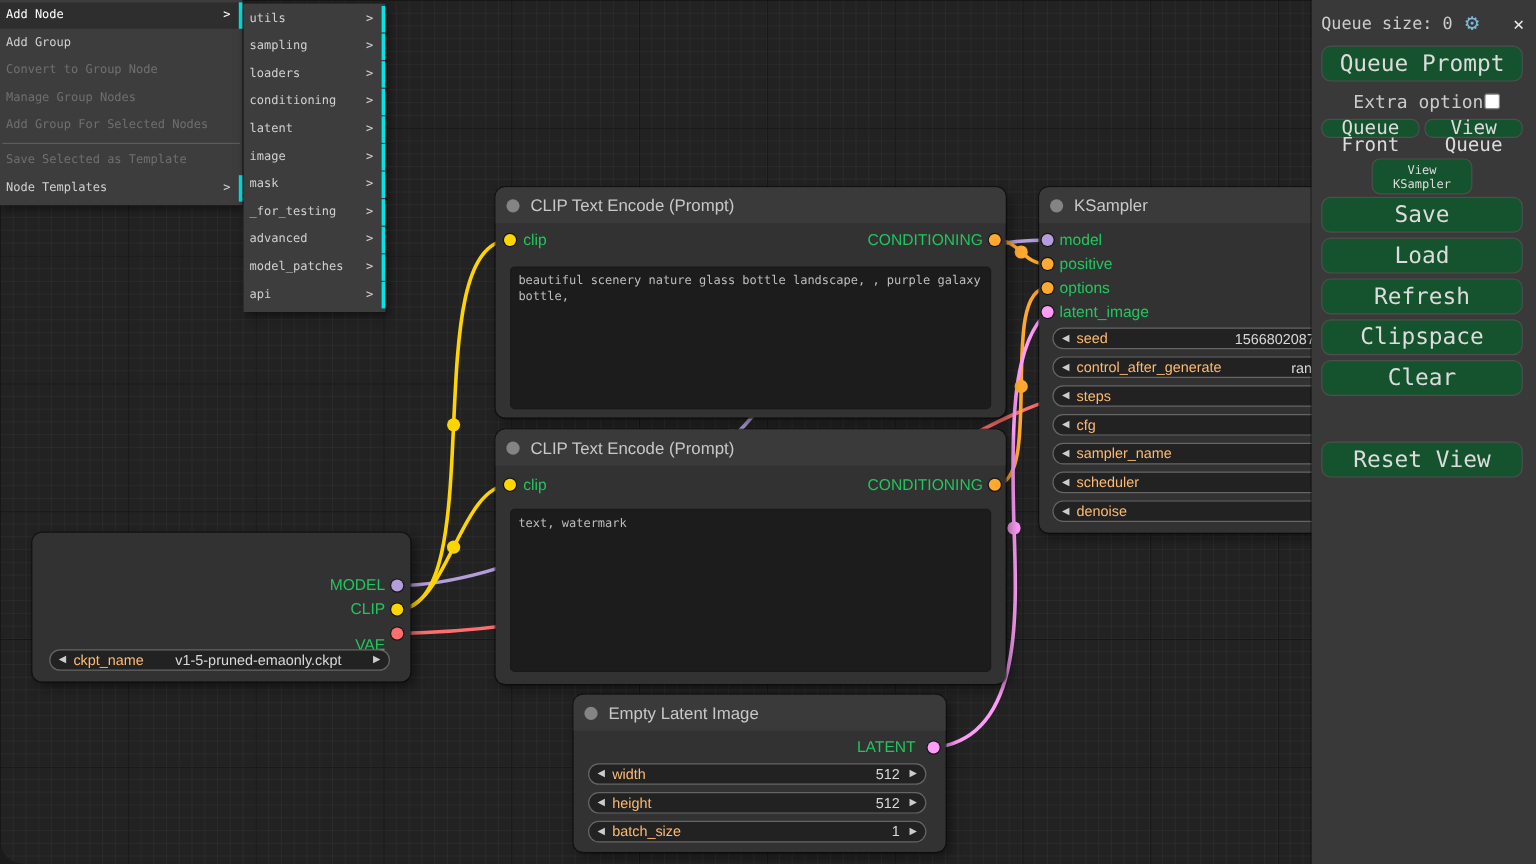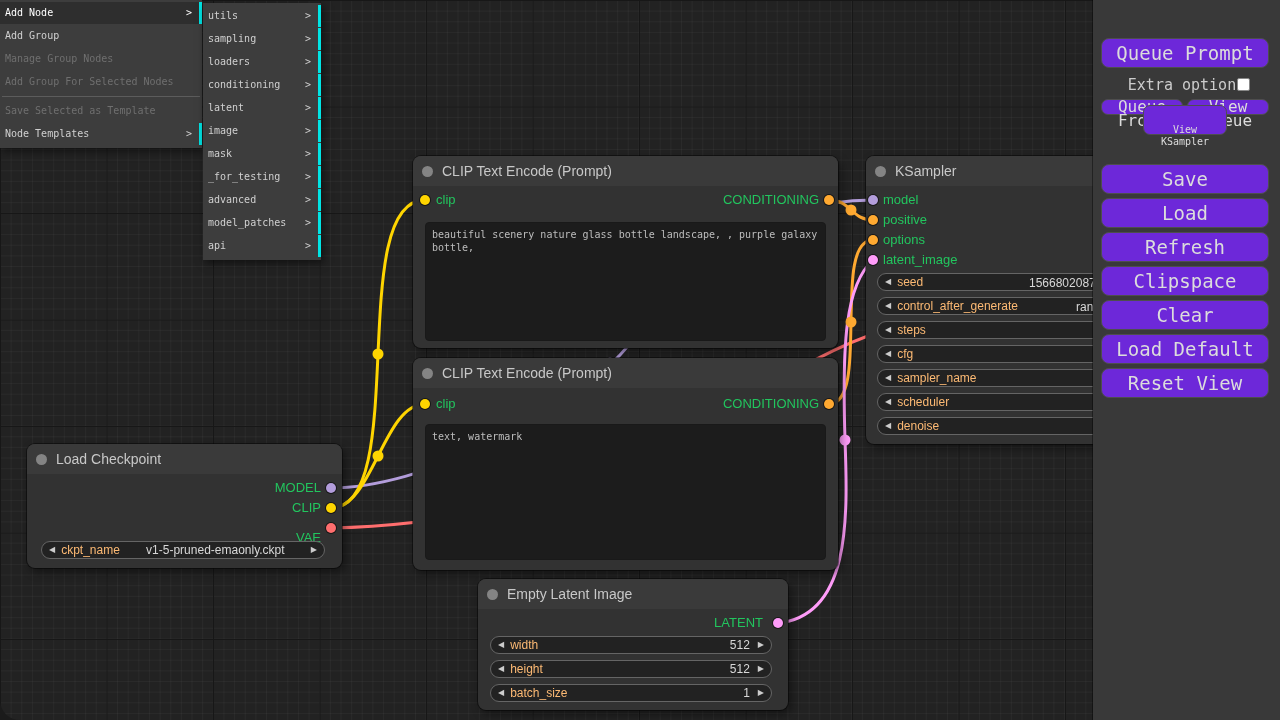--- a/index.html
+++ b/index.html
@@ -74,31 +74,31 @@
   
   .sidebar {
     position:absolute; z-index:5; left:1093px; top:0; width:187px; height:720px;
     background:#393939; box-shadow:-1px 0 0 rgba(0,0,0,0.4);
     font-family:"DejaVu Sans Mono", monospace; color:#cccccc;
   }
   .queue-row { position:absolute; left:8px; top:9px; width:171px; height:22px; font-size:14px; line-height:22px; }
   .gear { position:absolute; left:120px; top:-1px; font-size:19px; color:#7db7d7; cursor:pointer; }
   .close-x { position:absolute; right:2px; top:0; font-size:15px; color:#eeeeee; cursor:pointer; }
   .btn {
-    position:absolute; background:#6d28d9; border:1px solid #4e4e4e; border-radius:8px;
+    position:absolute; background:#14532d; border:1px solid #4e4e4e; border-radius:8px;
     color:#dcdcdc; font-family:"DejaVu Sans Mono", monospace; text-align:center; cursor:pointer;
   }
   .btn-big { left:8px; width:168px; height:30px; font-size:19px; line-height:28px; }
   .btn-small { height:16px; font-size:16px; line-height:14px; border-radius:7px; }
   .extra-row { position:absolute; left:8px; top:77px; width:171px; height:16px; font-size:15px; line-height:16px; text-align:center; }
   .chk {
     position:absolute; right:22px; top:1px; width:13px; height:13px;
     background:#ffffff; border:1px solid #888888; border-radius:2px; appearance:none; cursor:pointer;
   }
-  .btn-history { left:50px; top:105px; width:84px; height:30px; font-size:10px; line-height:12px; padding-top:18px; }
+  .btn-history { left:50px; top:132px; width:84px; height:30px; font-size:10px; line-height:12px; padding-top:3px; }
 </style>
 </head>
 <body>
 
 <div class="canvas">
 
   <svg class="wires" width="1280" height="720">
     <path d="M 331 488 C 420 488 560 420 620 355 C 700 265 760 200 873 200" stroke="#B39DDB"></path>
     <path d="M 331 528 C 430 526 560 505 650 455 C 760 394 820 350 880 332 C 960 308 1060 302 1150 302" stroke="#FF6E6E"></path>
     <path d="M 331 508 C 411 508 345 200 425 200" stroke="#FFD500"></path>
@@ -178,24 +178,20 @@
       <span class="warr">◀</span>
       <span class="wname">scheduler</span>
     </div>
     <div class="widget" style="left:11px; top:261px; width:288px;">
       <span class="warr">◀</span>
       <span class="wname">denoise</span>
     </div>
   </div>
 
   <div class="node" style="left:27px; top:444px; width:315px; height:124px;">
-    <div class="node-title">
-      <span class="title-dot"></span>
-      <span>Load Checkpoint</span>
-    </div>
     <span class="slot-dot" style="left: 299px; top: 39px; background: rgb(179, 157, 219);"></span>
     <span class="slot-label right" style="right:21px; top:36px;">MODEL</span>
     <span class="slot-dot" style="left: 299px; top: 59px; background: rgb(255, 213, 0);"></span>
     <span class="slot-label right" style="right:21px; top:56px;">CLIP</span>
     <span class="slot-dot" style="left: 299px; top: 79px; background: rgb(255, 110, 110);"></span>
     <span class="slot-label right" style="right:21px; top:76px;margin-top:10px;">VAE</span>
     <div class="widget" style="left:14px; top:97px; width:284px;">
       <span class="warr">◀</span>
       <span class="wname">ckpt_name</span>
       <span class="wval-center">v1-5-pruned-emaonly.ckpt</span>
@@ -225,49 +221,56 @@
     <div class="widget" style="left:12px; top:105px; width:282px;">
       <span class="warr">◀</span>
       <span class="wname">batch_size</span>
       <span class="wval-right">1</span>
       <span class="warr">▶</span>
     </div>
   </div>
 </div>
 
 <div class="sidebar">
+  <div class="queue-row">
+    <span>Queue size: 0</span>
+    <span class="gear">⚙</span>
+    <span class="close-x">✕</span>
+  </div>
   <button class="btn btn-big" style="top:38px;">Queue Prompt</button>
   <div class="extra-row">
     <span>Extra options</span>
     <input type="checkbox" class="chk" style="">
   </div>
   <button class="btn btn-small" style="left:8px; top:99px; width:82px;">Queue Front</button>
   <button class="btn btn-small" style="left:94px; top:99px; width:82px;">View Queue</button>
   <button class="btn btn-small btn-history">
     <span>View</span><br>
     <span>KSampler</span>
   </button>
   <button class="btn btn-big" style="top:164px;">Save</button>
   <button class="btn btn-big" style="top:198px;">Load</button>
   <button class="btn btn-big" style="top:232px;text-align:center;">Refresh</button>
   <button class="btn btn-big" style="top:266px;">Clipspace</button>
   <button class="btn btn-big" style="top:300px;">Clear</button>
-  <button class="btn btn-big" style="top:334px;">Load Default</button>
   <button class="btn btn-big" style="top:368px;">Reset View</button>
 </div>
 
 <div class="ctx-menu" style="left:0; top:0; width:202px;">
   <div class="ctx-item highlighted has-sub">
     <span>Add Node</span>
     <span class="sub-arrow">&gt;</span>
   </div>
   <div class="ctx-item">
     <span>Add Group</span>
   </div>
   <div class="ctx-item disabled">
+    <span>Convert to Group Node</span>
+  </div>
+  <div class="ctx-item disabled">
     <span>Manage Group Nodes</span>
   </div>
   <div class="ctx-item disabled">
     <span>Add Group For Selected Nodes</span>
   </div>
   <div class="ctx-sep"></div>
   <div class="ctx-item disabled">
     <span>Save Selected as Template</span>
   </div>
   <div class="ctx-item has-sub">

